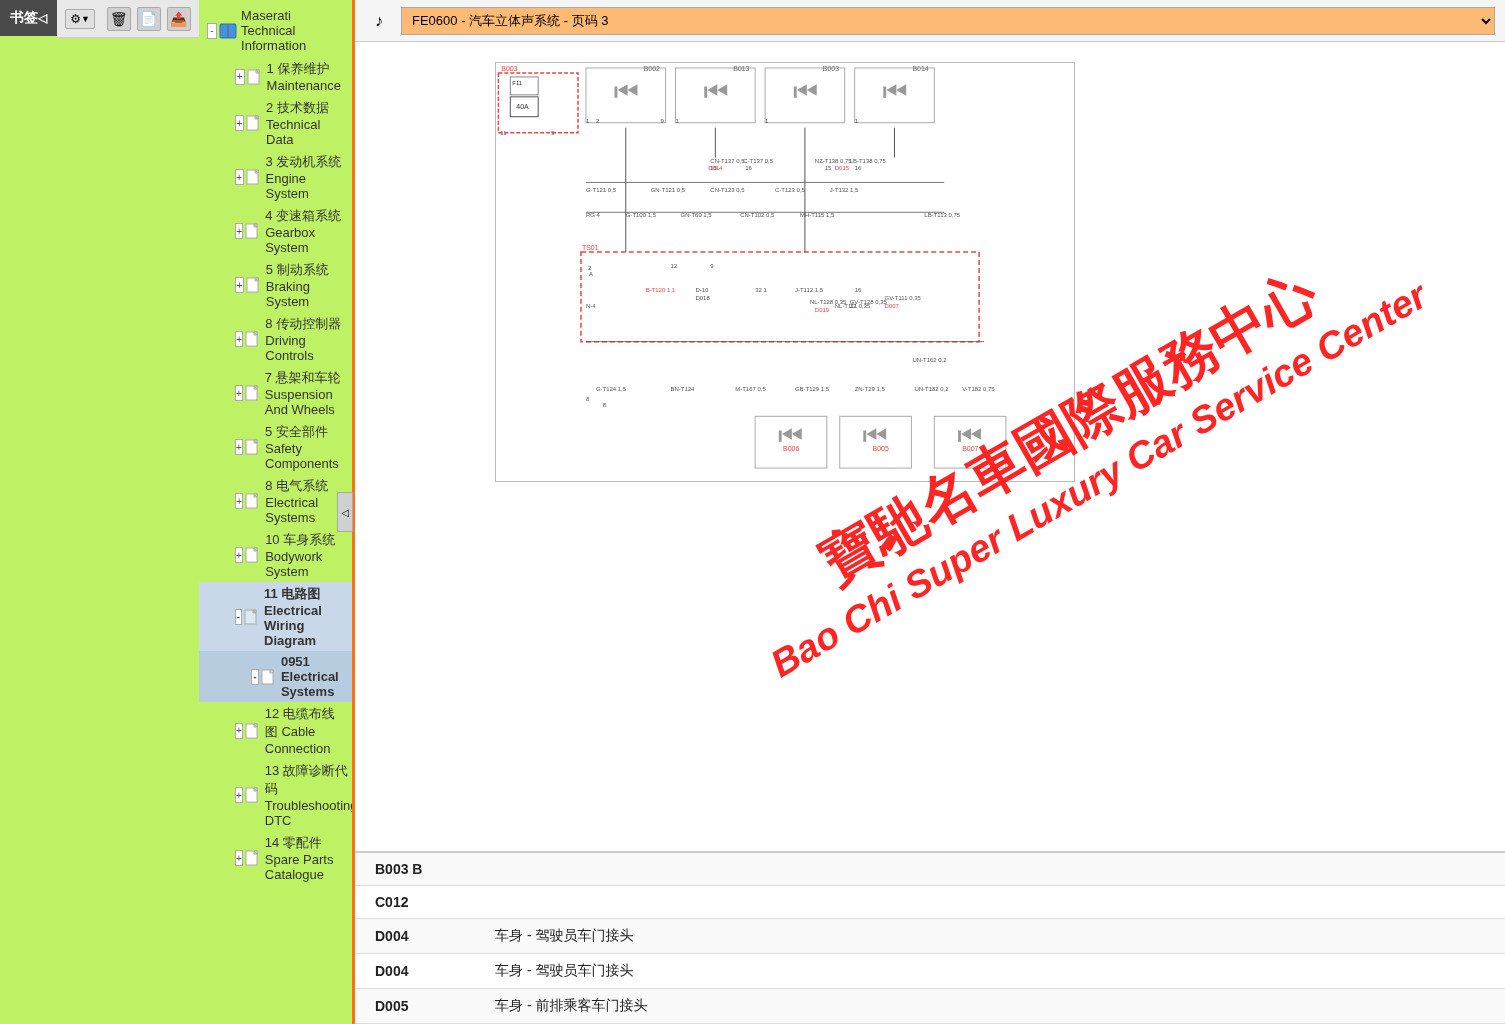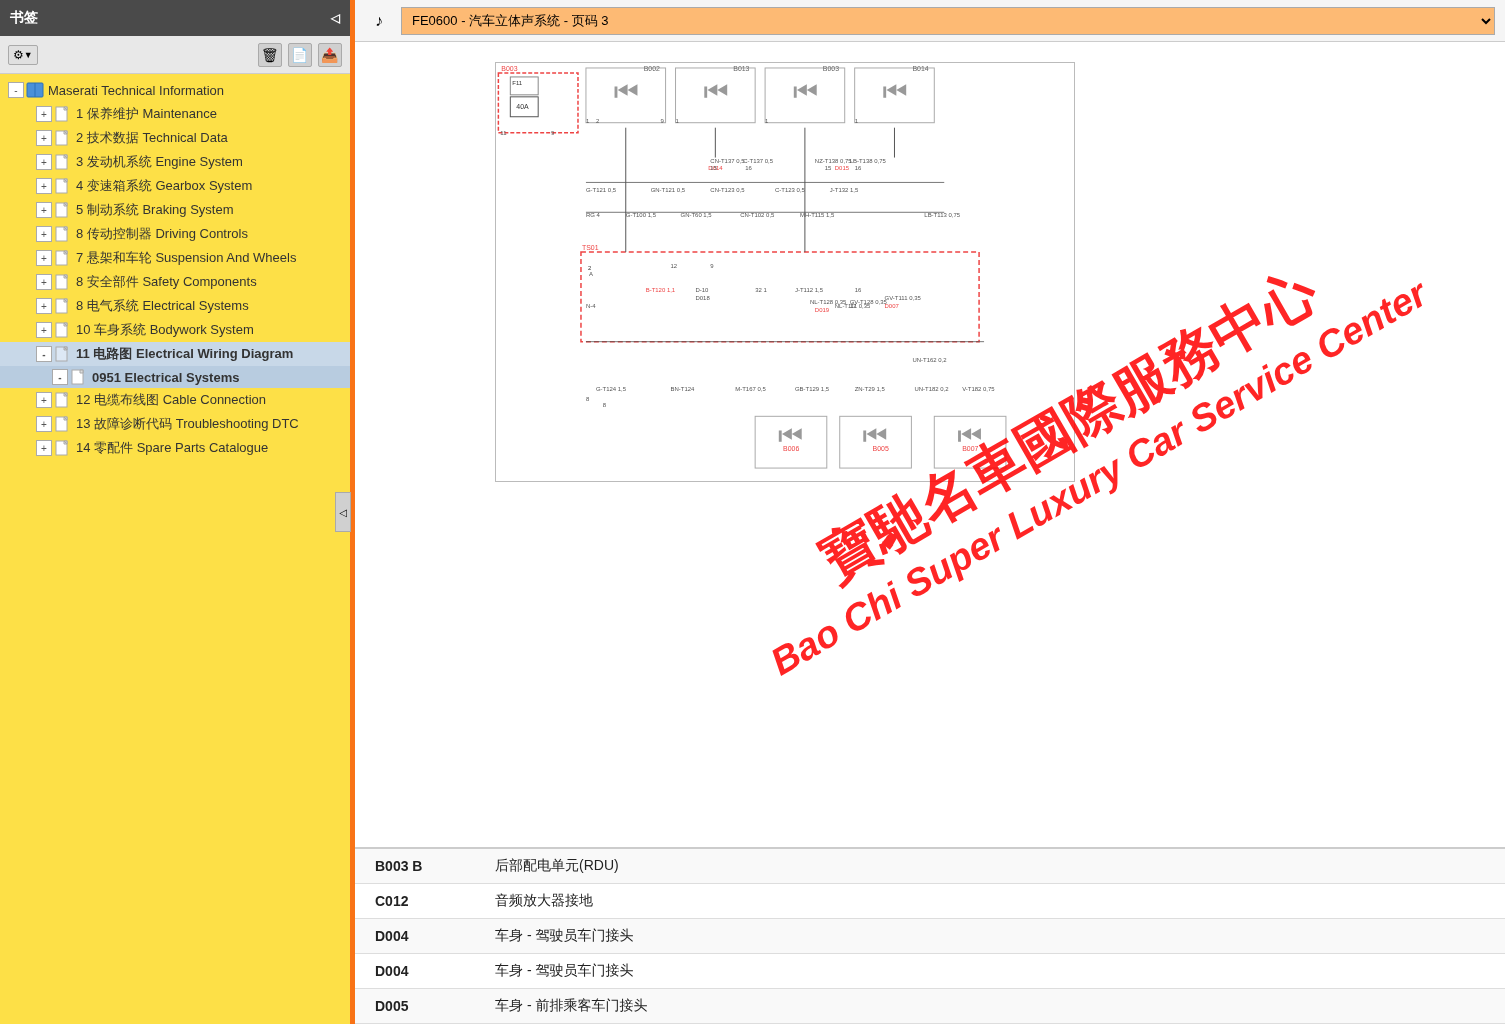--- a/index.html
+++ b/index.html
@@ -2,24 +2,24 @@
 <html><head>
   <meta charset="utf-8">
   <style>
     * { box-sizing: border-box; margin: 0; padding: 0; }
     body { font-family: 'Microsoft YaHei', Arial, sans-serif; font-size: 13px; background: #f0f0f0; display: flex; height: 1024px; width: 1505px; overflow: hidden; }
 
     
     #sidebar {
       width: 355px;
       min-width: 355px;
-      background: #fde047;
-      border-right: 5px solid #f97316;
-      display: flex;
-      flex-direction: column;
+      background: #bef264;
+      border-right: 3px solid #f97316;
+      display: flex;
+      flex-direction: row;
       height: 100%;
       position: relative;
     }
 
     #sidebar-header {
       background: #4a4a4a;
       color: white;
       padding: 6px 10px;
       font-size: 14px;
       font-weight: bold;
@@ -366,21 +366,21 @@
 
     <div class="tree-item sub-item">
       <span class="tree-expand">+</span>
       <span class="tree-icon">
         <svg width="16" height="16" viewBox="0 0 16 16">
             <rect x="1" y="1" width="11" height="14" fill="white" stroke="#aaa"></rect>
             <polygon points="9,1 12,1 12,4 9,4" fill="#ddd" stroke="#aaa"></polygon>
             <line x1="9" y1="1" x2="12" y2="4" stroke="#aaa"></line>
           </svg>
       </span>
-      <span>8 安全部件  Safety Components</span>
+      <span>5 安全部件  Safety Components</span>
     </div>
 
     <div class="tree-item sub-item">
       <span class="tree-expand">+</span>
       <span class="tree-icon">
         <svg width="16" height="16" viewBox="0 0 16 16">
             <rect x="1" y="1" width="11" height="14" fill="white" stroke="#aaa"></rect>
             <polygon points="9,1 12,1 12,4 9,4" fill="#ddd" stroke="#aaa"></polygon>
             <line x1="9" y1="1" x2="12" y2="4" stroke="#aaa"></line>
           </svg>
@@ -608,25 +608,23 @@
       <div id="watermark-chinese">寶馳名車國際服務中心</div>
       <div id="watermark-english">
         <span>Bao Chi Super Luxury Car Service Center</span>
       </div>
     </div>
   </div>
 
   <div id="component-table">
     <div class="comp-row">
       <div class="comp-code">B003 B</div>
-      <div class="comp-desc">后部配电单元(RDU)</div>
     </div>
     <div class="comp-row">
       <div class="comp-code">C012</div>
-      <div class="comp-desc">音频放大器接地</div>
     </div>
     <div class="comp-row">
       <div class="comp-code">D004</div>
       <div class="comp-desc">车身 - 驾驶员车门接头</div>
     </div>
     <div class="comp-row">
       <div class="comp-code">D004</div>
       <div class="comp-desc">车身 - 驾驶员车门接头</div>
     </div>
     <div class="comp-row">

